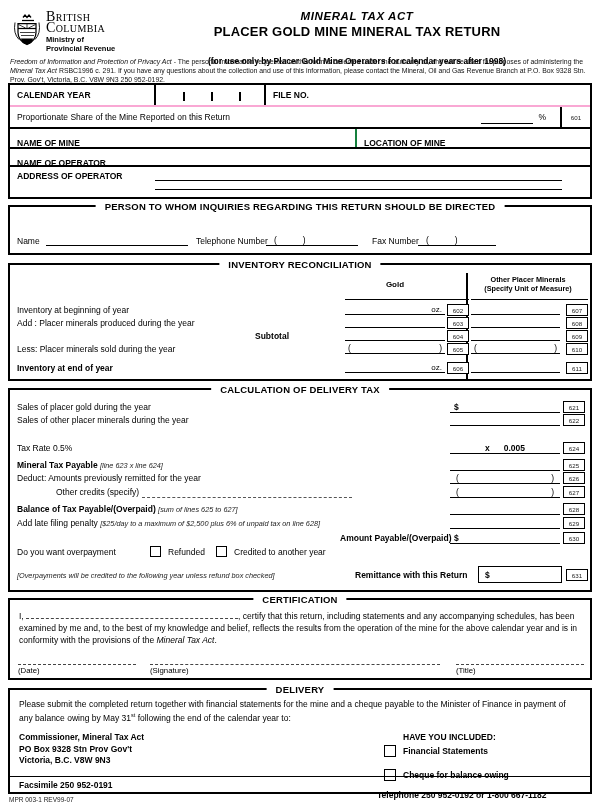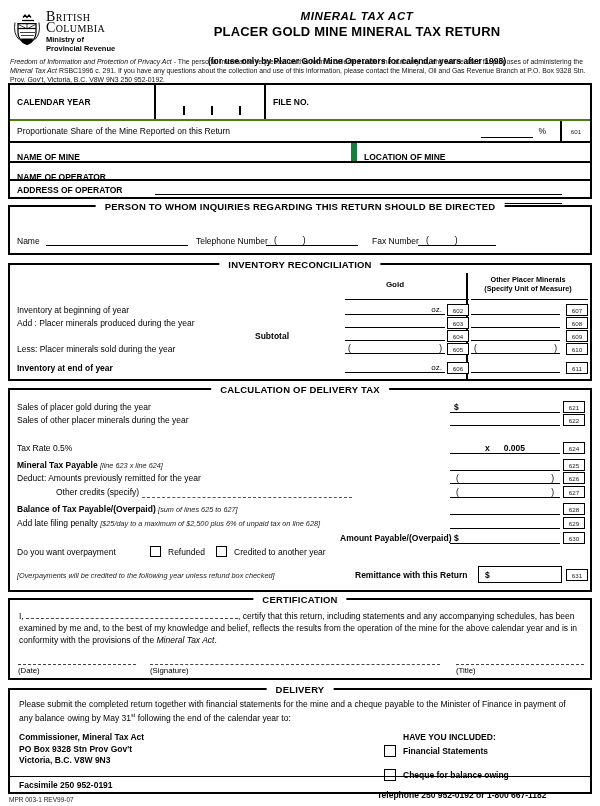--- a/index.html
+++ b/index.html
@@ -26,32 +26,32 @@
   .box { border:2px solid #000; position:relative; background:#fff; }
   .sec-title { position:absolute; top:-6px; left:50%; transform:translateX(-50%); background:#fff; padding:0 9px; font-weight:bold; font-size:9.5px; white-space:nowrap; letter-spacing:0.2px; }
   .numbox { position:absolute; width:22px; height:12px; border:1px solid #000; font-size:6.2px; color:#222; display:flex; align-items:center; justify-content:center; background:#fff; }
   .lbl { font-size:8.5px; }
   .b { font-weight:bold; }
   .note { font-style:italic; font-size:7.3px; color:#222; }
   .cb { width:11px; height:11px; border:1.5px solid #000; background:#fff; flex:none; }
 
   
   .box1 { height:116px; margin-top:0; }
-  .b1-rowA { display:flex; height:36px; border-bottom:2px solid #4d7c0f; }
+  .b1-rowA { display:flex; height:22px; border-bottom:2px solid #f9a8d4; }
   .cy-cell { width:146px; border-right:2px solid #000; display:flex; align-items:center; padding-left:7px; }
   .year-cell { width:110px; border-right:2px solid #000; position:relative; }
   .tick { position:absolute; bottom:4px; width:1.5px; height:9px; background:#000; }
   .fileno-cell { flex:1; display:flex; align-items:center; padding-left:7px; }
   .b1-rowB { display:flex; height:22px; border-bottom:2px solid #000; align-items:center; }
   .b1-rowB .lbl { flex:1; padding-left:7px; }
   .pct-blank { width:52px; height:13px; border-bottom:1px solid #000; margin-right:5px; }
   .pct-sign { font-size:8.5px; margin-right:14px; }
   .cell-601 { width:30px; align-self:stretch; border-left:2px solid #000; display:flex; align-items:center; justify-content:center; font-size:6.2px; color:#222; }
   .b1-rowC { display:flex; height:20px; border-bottom:2px solid #000; }
-  .mine-cell { width:347px; border-right:6px solid #15803d; padding:3px 0 6px 7px; }
+  .mine-cell { width:347px; border-right:2px solid #15803d; padding:3px 0 6px 7px; }
   .loc-cell { flex:1; padding:3px 0 0 7px; }
   .b1-rowD { height:18px; border-bottom:2px solid #000; padding:3px 0 0 7px; }
   .b1-rowE { height:34px; position:relative; }
   .b1-rowE .lbl { position:absolute; left:7px; top:4px; }
   .addr-line { position:absolute; left:145px; width:407px; border-bottom:1px solid #000; height:0; }
 
   
   .box2 { height:50px; margin-top:6px; }
   .inq-row { position:absolute; left:0; top:26px; right:0; height:16px; }
   .inq-row span, .inq-row div { position:absolute; }

